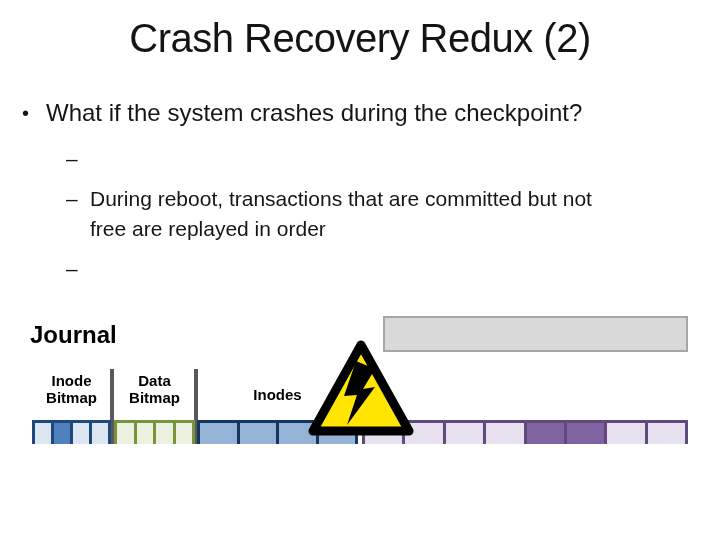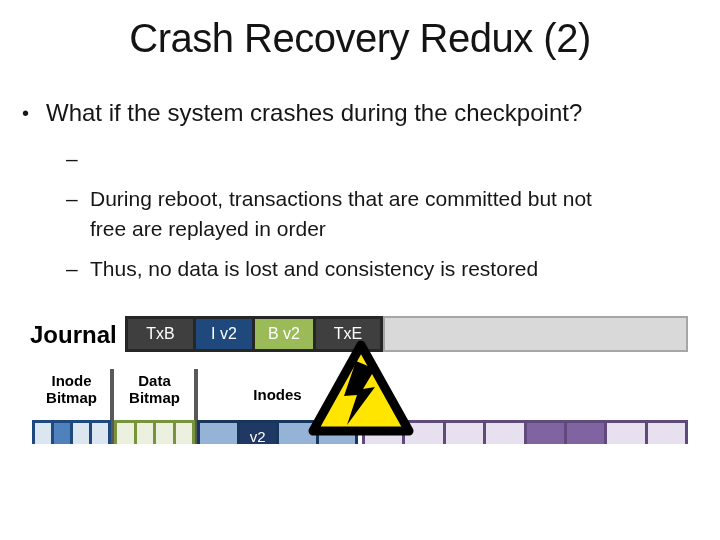--- a/index.html
+++ b/index.html
@@ -75,31 +75,24 @@
     <div class="sub-item">
       <span class="dash">–</span>
     </div>
     <div class="sub-item">
       <span class="dash">–</span>
       <span class="sub-text">During reboot, transactions that are committed but not
 free are replayed in order</span>
     </div>
     <div class="sub-item">
       <span class="dash">–</span>
-      <span class="sub-text">Thus, no data is lost and consistency is restored</span>
     </div>
   </div>
 
   <div class="journal-label">Journal</div>
-  <div class="journal-blocks">
-      <div class="jblock" style="background: rgb(63, 63, 63); color: rgb(255, 255, 255);">TxB</div>
-      <div class="jblock" style="background: rgb(31, 73, 125); color: rgb(255, 255, 255);">I v2</div>
-      <div class="jblock" style="background: rgb(155, 187, 89); color: rgb(255, 255, 255);">B v2</div>
-      <div class="jblock" style="background: rgb(63, 63, 63); color: rgb(255, 255, 255);">TxE</div>
-    </div>
   <div class="journal-empty"></div>
 
   <div class="divider div1"></div>
   <div class="divider div2"></div>
   <div class="divider div3"></div>
 
   <div class="sec-label lbl1">Inode
 Bitmap</div>
   <div class="sec-label lbl2">Data
 Bitmap</div>
@@ -129,26 +122,20 @@
       <div class="grow">
         <div class="cell" style="background: rgb(155, 187, 89);"></div>
         <div class="cell" style="background: rgb(155, 187, 89);"></div>
         <div class="cell" style="background: rgb(235, 241, 222);"></div>
         <div class="cell" style="background: rgb(235, 241, 222);"></div>
       </div>
     </div>
   <div class="grid g3" style="background: rgb(23, 54, 93);">
       <div class="grow">
         <div class="cell" style="background: rgb(149, 179, 215);"></div>
-        <div class="cell" style="background: rgb(31, 56, 100);">v2</div>
-        <div class="cell" style="background: rgb(149, 179, 215);"></div>
-        <div class="cell" style="background: rgb(149, 179, 215);"></div>
-      </div>
-      <div class="grow">
-        <div class="cell" style="background: rgb(149, 179, 215);"></div>
         <div class="cell" style="background: rgb(149, 179, 215);"></div>
         <div class="cell" style="background: rgb(149, 179, 215);"></div>
         <div class="cell" style="background: rgb(149, 179, 215);"></div>
       </div>
     </div>
   <div class="grid g4" style="background: rgb(96, 74, 123);">
       <div class="grow">
         <div class="cell" style="background: rgb(230, 224, 239);"></div>
         <div class="cell" style="background: rgb(230, 224, 239);"></div>
         <div class="cell" style="background: rgb(230, 224, 239);"></div>

